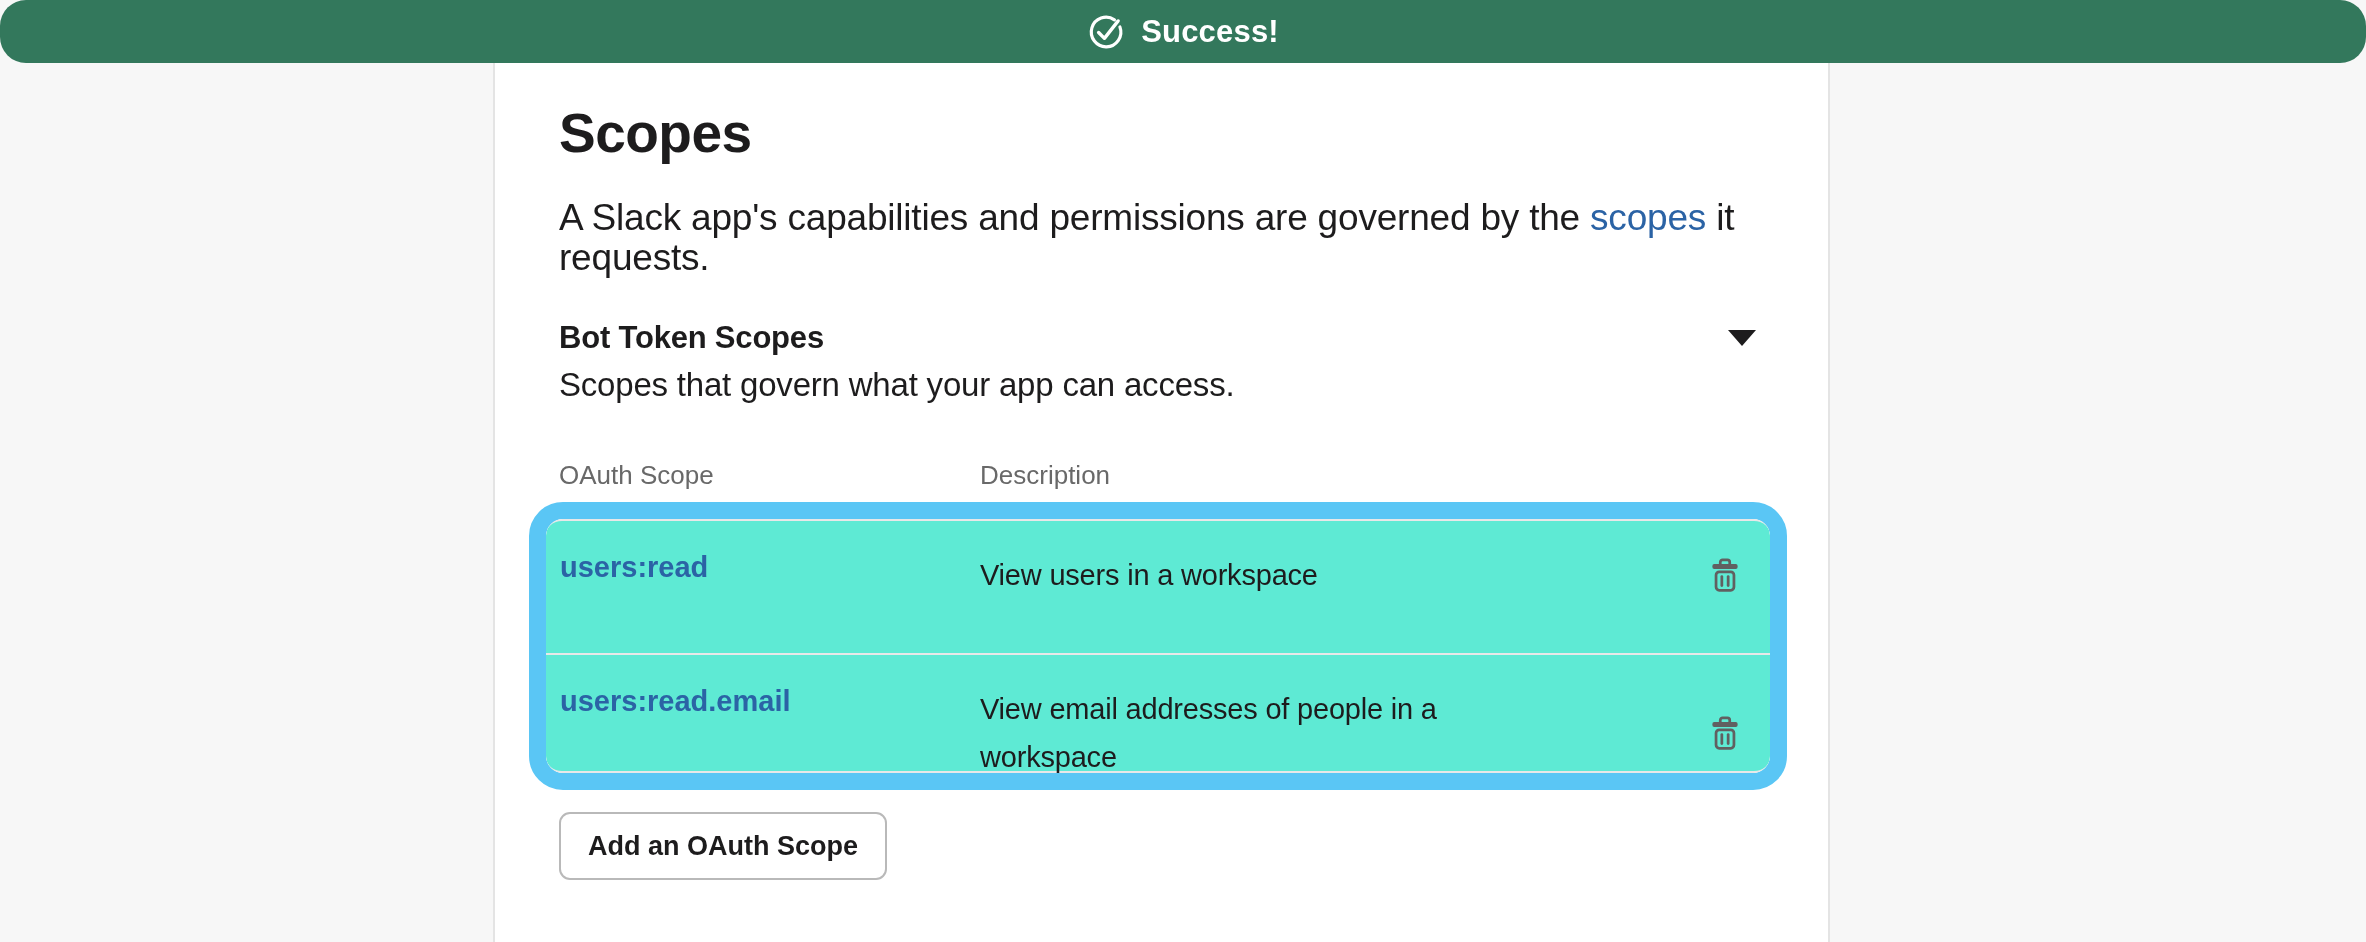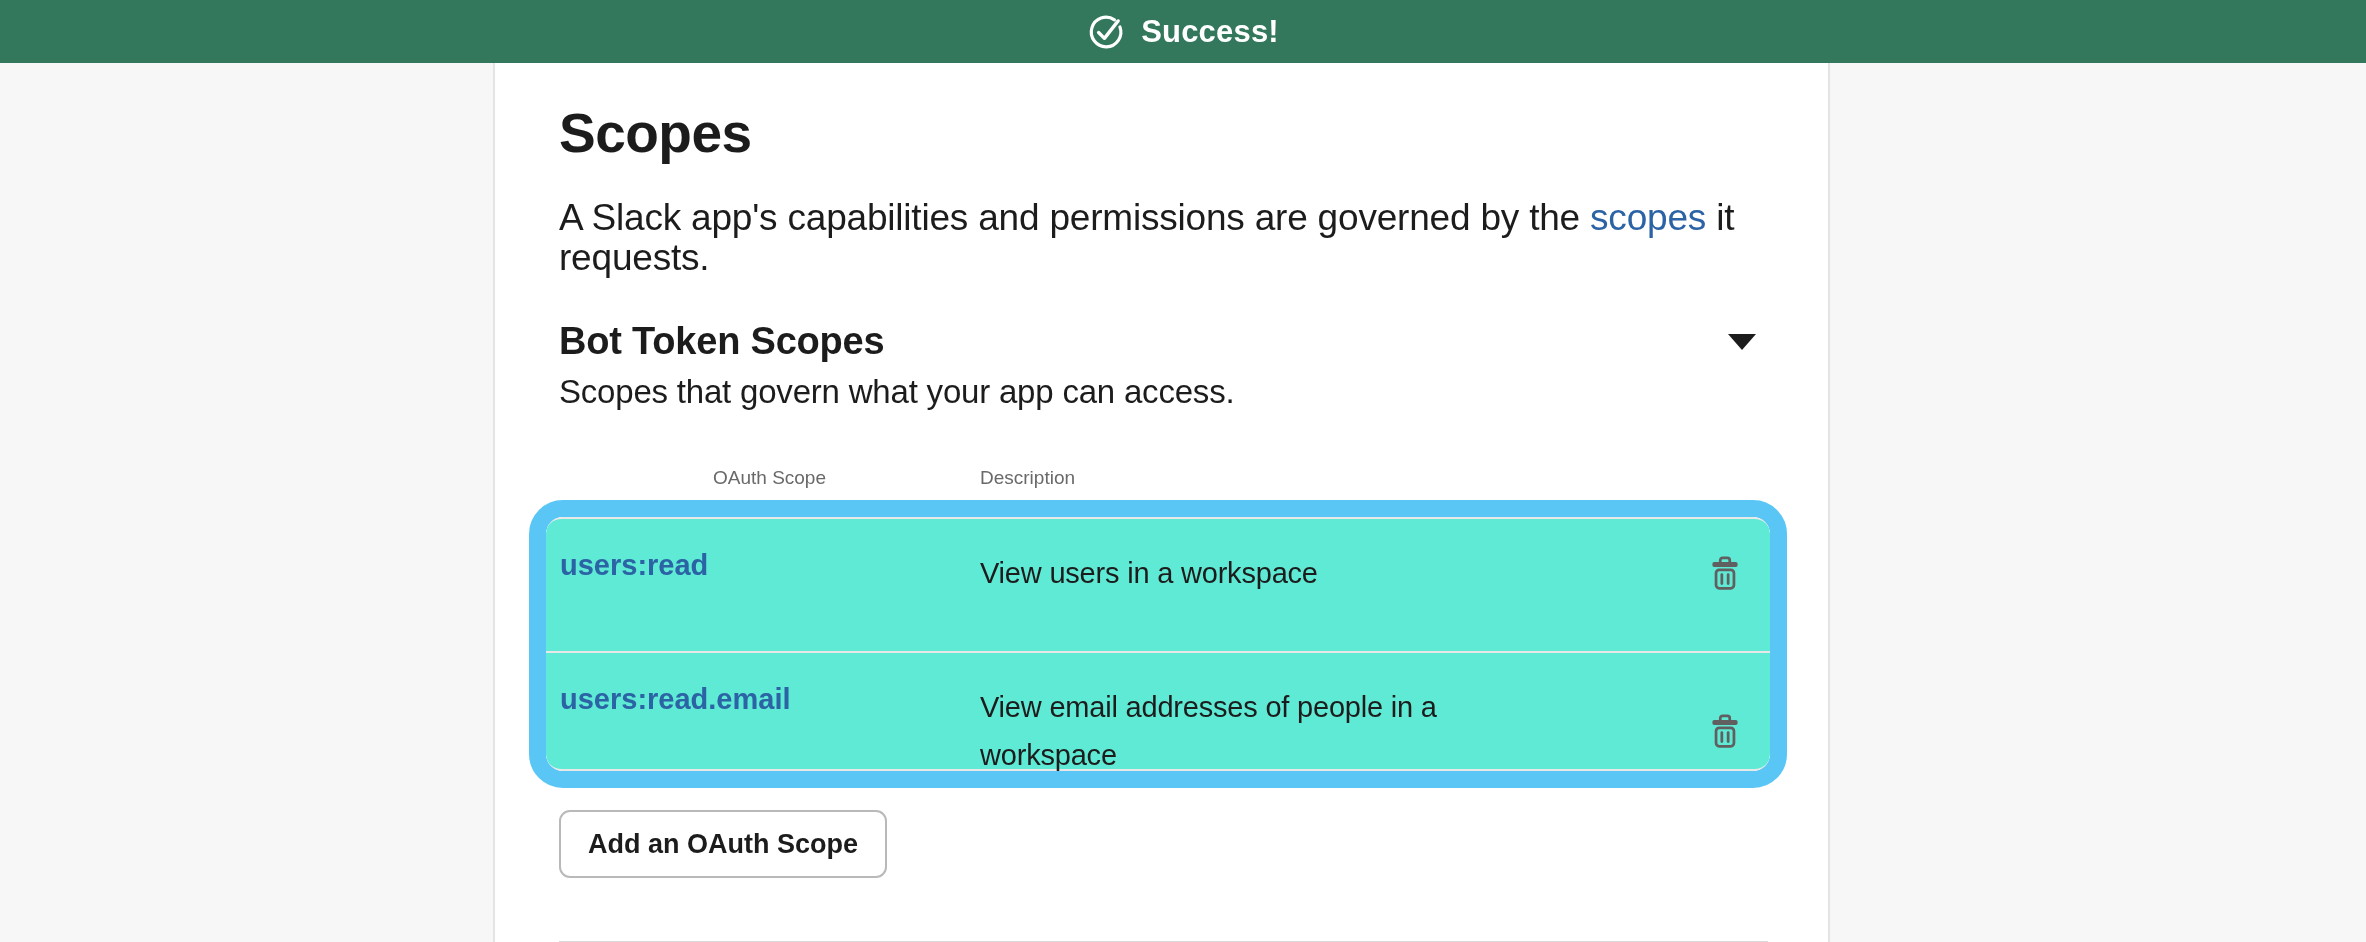--- a/index.html
+++ b/index.html
@@ -12,20 +12,21 @@
     color: var(--text, #1D1C1D);
   }
 
   
   .banner {
     position: absolute; top: 0; left: 0;
     width: 2366px; height: 63px;
     background: var(--banner_bg, #33785C);
     display: flex; align-items: center; justify-content: center;
     gap: 16px;
+    border-radius: 26px;
   }
   .banner .msg {
     color: var(--banner_text, #FFFFFF);
     font-size: 31px; font-weight: bold; letter-spacing: 0.2px;
   }
   .check-icon { width: 38px; height: 38px; display: block; }
 
   
   .card {
     position: absolute; top: 63px; left: 493px;
@@ -44,34 +45,34 @@
   .intro {
     margin-top: 33px;
     font-size: 37px; line-height: 40px; letter-spacing: -0.2px;
   }
   .link { color: var(--link, #2B63A5); text-decoration: none; cursor: pointer; }
 
   .section-head {
     margin-top: 42px;
     display: flex; align-items: center; justify-content: space-between;
   }
-  .section-title { font-size: 38px; font-weight: bold; letter-spacing: -0.2px; }
+  .section-title { font-size: 31px; font-weight: bold; letter-spacing: -0.2px; }
   .caret {
     width: 0; height: 0; margin-right: 8px; cursor: pointer;
     border-left: 14px solid transparent;
     border-right: 14px solid transparent;
     border-top: 16px solid var(--text, #1D1C1D);
   }
   .section-sub { margin-top: 10px; font-size: 33px; letter-spacing: -0.2px; }
 
   
   .col-heads {
     margin-top: 56px;
     display: flex;
-    font-size: 19px; color: var(--muted_text, #696969); text-align: center;
+    font-size: 26px; color: var(--muted_text, #696969);
   }
   .col-heads .col-scope { width: 421px; }
 
   
   .highlight-ring {
     margin: 11px -23px 0 -30px;
     border: 17px solid var(--highlight_ring, #5AC6F5);
     border-radius: 34px;
     background: #fff;
     overflow: hidden;

